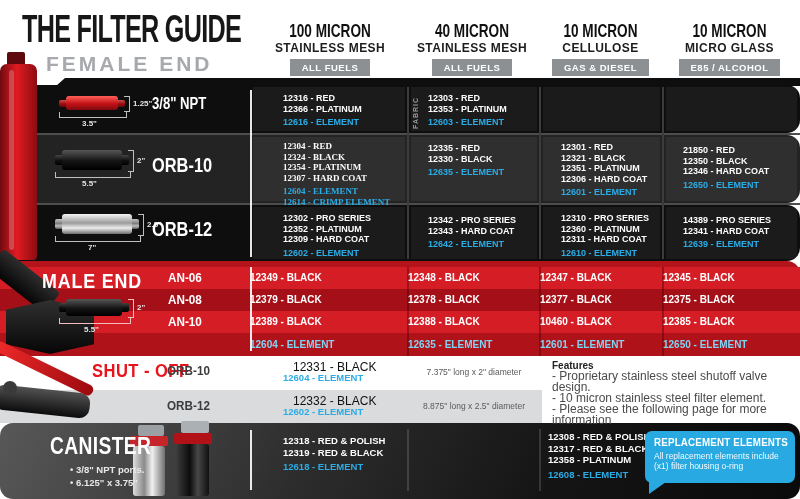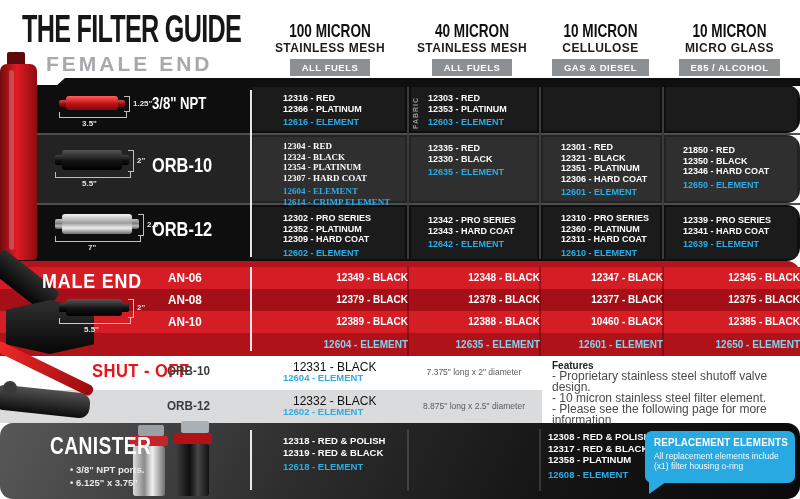--- a/index.html
+++ b/index.html
@@ -53,21 +53,21 @@
   .male{top:261px;height:95px;background:#b5131c;}
   .stripe{position:absolute;left:0;width:800px;z-index:1;}
   .s1{top:6px;height:22px;background:#d51d26;}
   .s2{top:28px;height:22px;background:#a50f17;}
   .s3{top:50px;height:22px;background:#d51d26;}
   .s4{top:72px;height:23px;background:#b01219;}
   .male-title{position:absolute;left:42px;top:8px;font-size:21px;font-weight:bold;color:#fff;z-index:4;
               white-space:nowrap;transform:scaleX(.85);transform-origin:left top;letter-spacing:1px;}
   .an-label{position:absolute;left:168px;height:22px;line-height:22px;font-size:13px;font-weight:bold;color:#fff;z-index:4;
             transform:scaleX(.9);transform-origin:left center;}
-  .mcol{position:absolute;top:6px;z-index:3;text-align:right;}
+  .mcol{position:absolute;top:6px;z-index:3;text-align:left;}
   .mcol .parts div{height:22px;line-height:22px;font-size:10px;color:#fff;}
   .mcol .melem{height:23px;line-height:23px;font-size:10px;font-weight:bold;color:#7fd4f4;}
   .mvdiv{position:absolute;width:2px;background:rgba(70,0,5,.4);z-index:2;}
 
   
   .soA{top:356px;height:34px;background:#ffffff;}
   .soB{position:absolute;left:0;top:390px;width:542px;height:33px;background:#d9dbdc;}
   .so-title{position:absolute;left:92px;top:361px;font-size:18px;font-weight:bold;color:#e8131b;z-index:4;
             white-space:nowrap;transform:scaleX(.92);transform-origin:left top;letter-spacing:.5px;}
   .so-label{position:absolute;left:167px;font-size:13px;font-weight:bold;color:#3c3c3c;z-index:4;transform:scaleX(.9);transform-origin:left top;}
@@ -263,21 +263,21 @@
         <div>12310 - PRO SERIES</div>
         <div>12360 - PLATINUM</div>
         <div>12311 - HARD COAT</div>
       </div>
     <div class="elems">
         <div>12610 - ELEMENT</div>
       </div>
   </div>
   <div class="cellpanel" style="left:666px;top:207px;width:131px;height:52px;padding:8px 0 0 17px;box-sizing:border-box;">
     <div class="parts">
-        <div>12339 - PRO SERIES</div>
+        <div>14389 - PRO SERIES</div>
         <div>12341 - HARD COAT</div>
       </div>
     <div class="elems">
         <div>12639 - ELEMENT</div>
       </div>
   </div>
 
   <div class="vdiv" style="left:407px;top:87px;height:172px;"></div>
   <div class="vdiv" style="left:539px;top:87px;height:172px;"></div>
   <div class="vdiv" style="left:662px;top:87px;height:172px;"></div>

